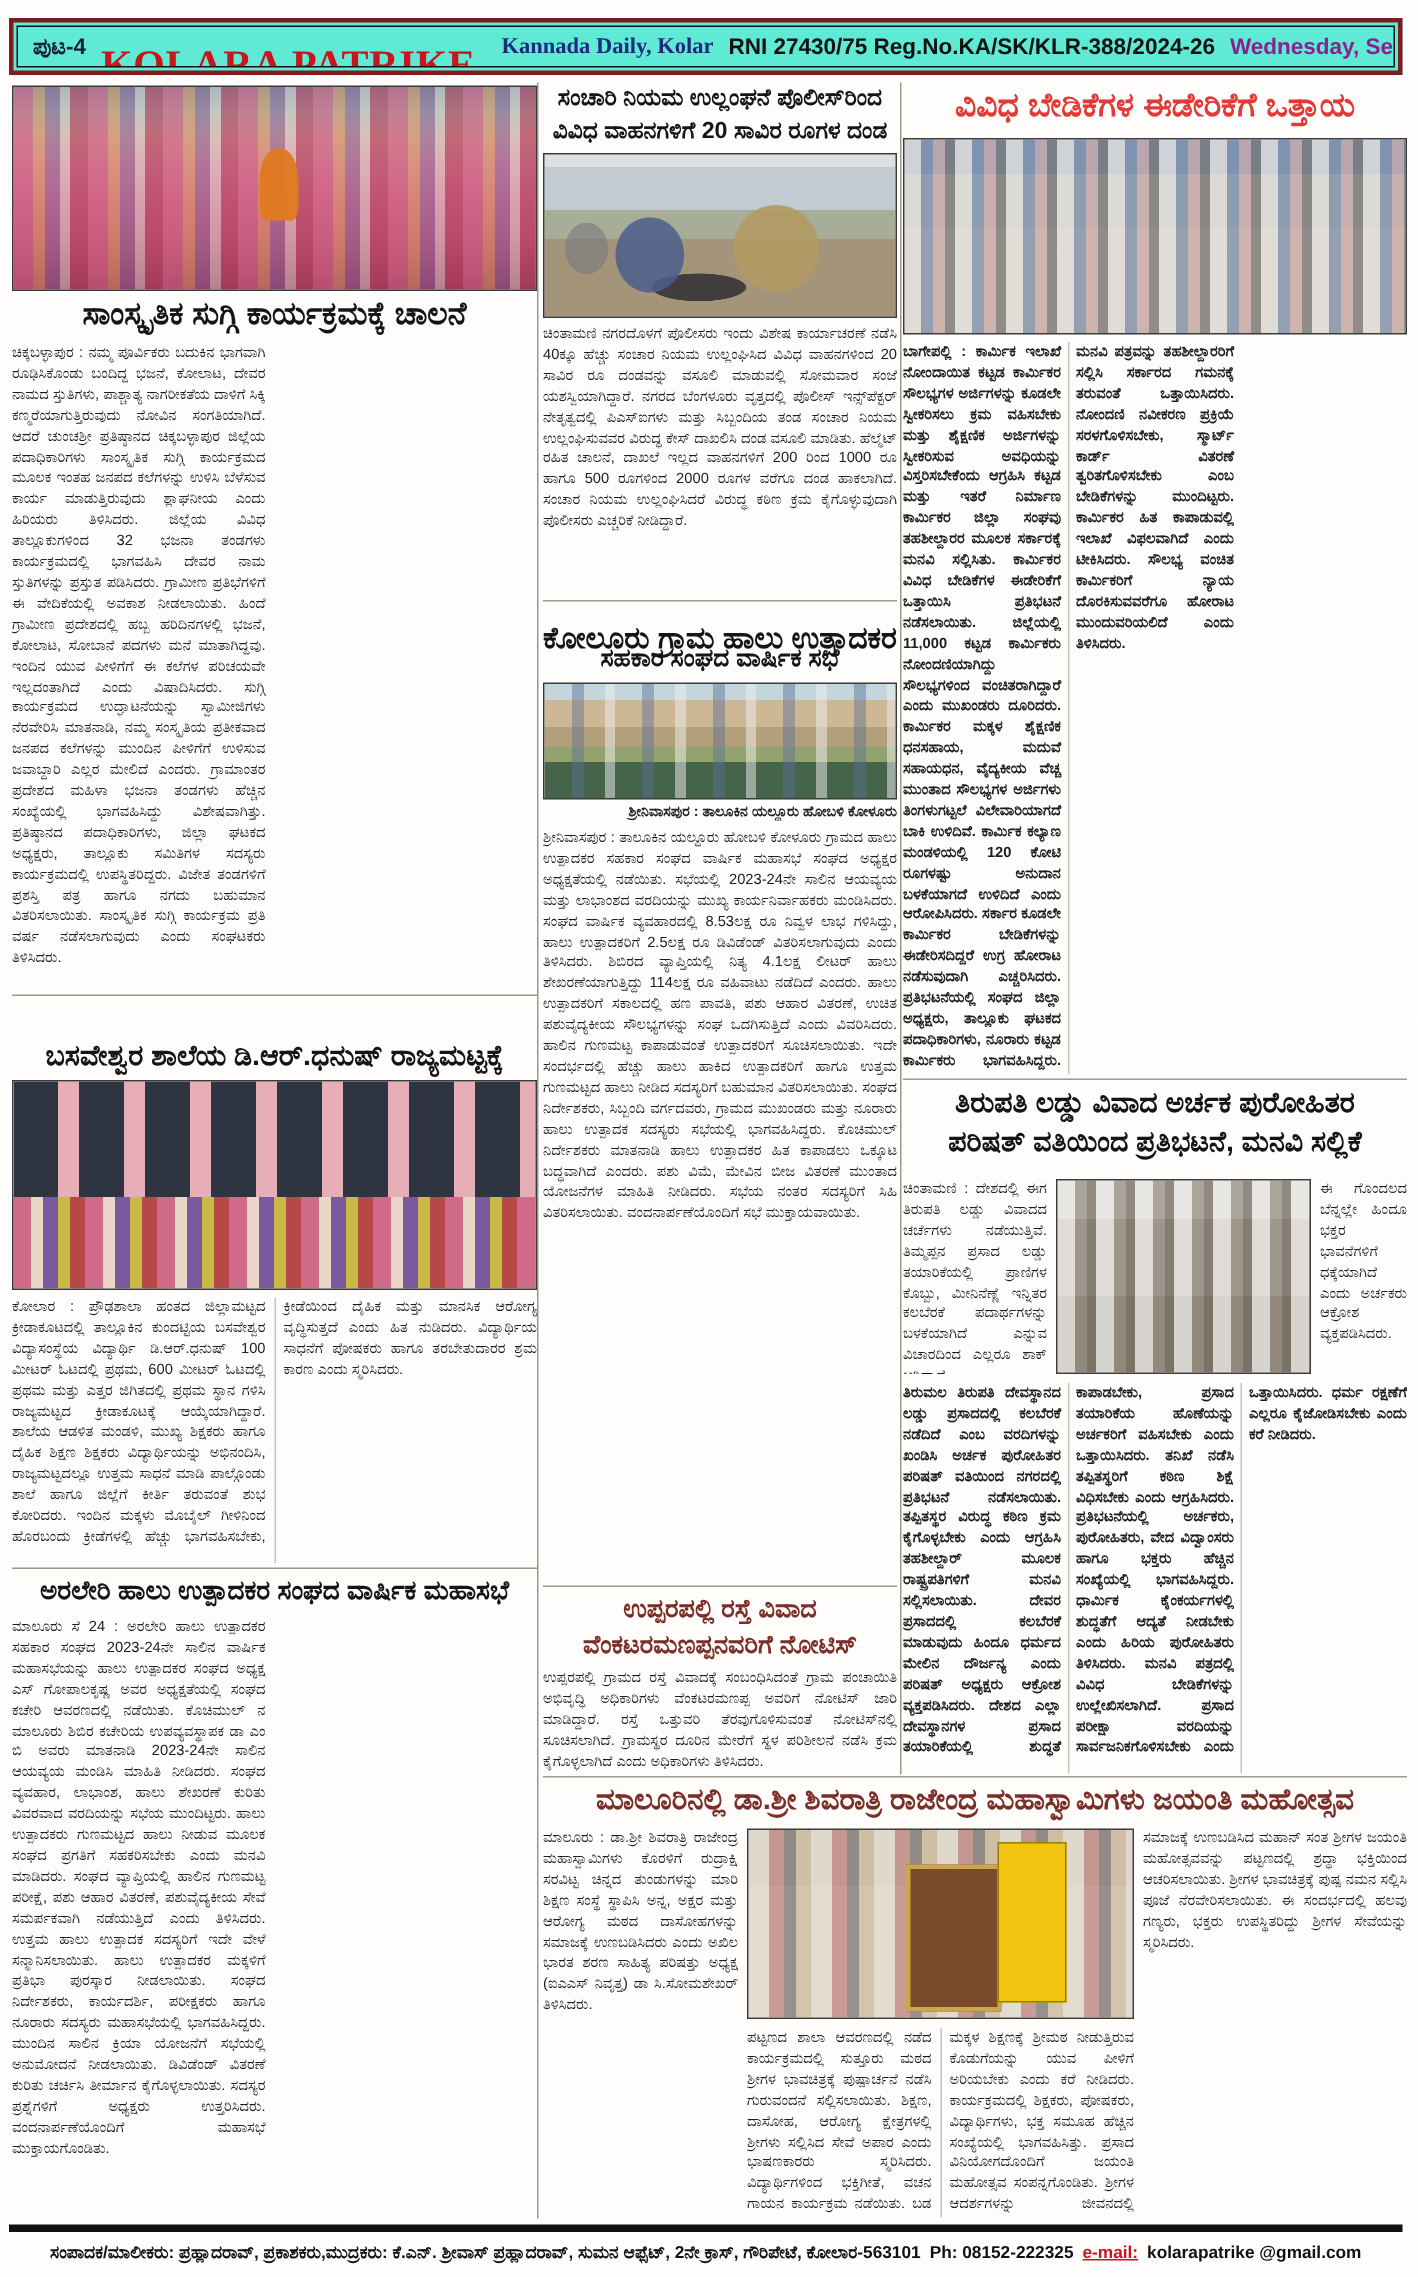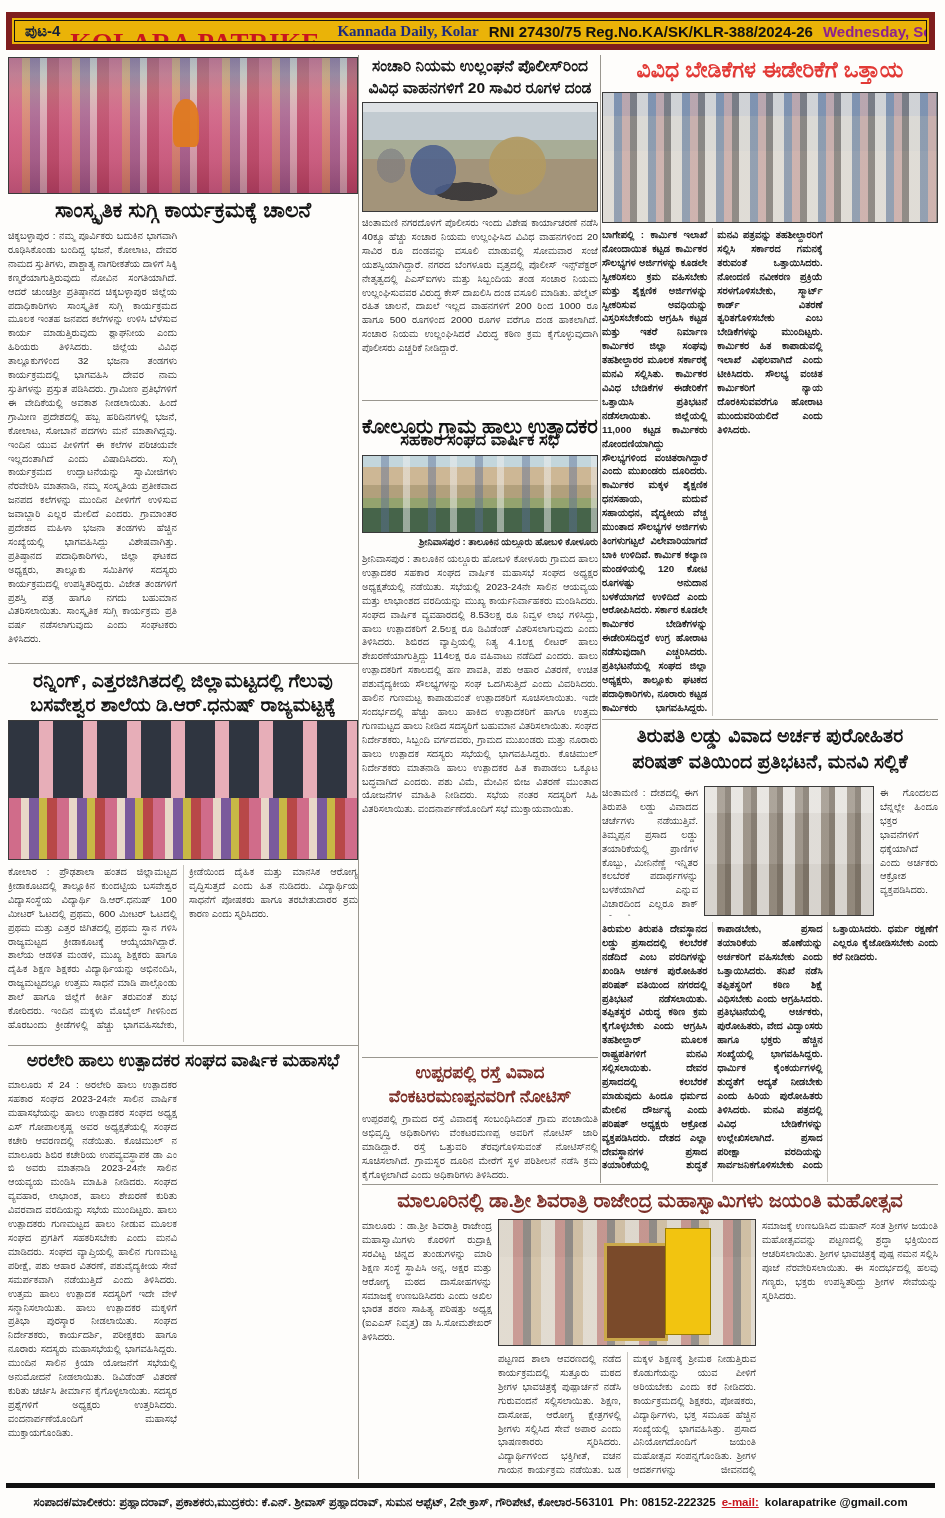--- a/index.html
+++ b/index.html
@@ -1,21 +1,21 @@
 <!DOCTYPE html>
 <html><head>
 <meta charset="utf-8">
 <style>
   html,body{margin:0;padding:0;background:#ffffff;}
   .page{position:relative;width:945px;height:1518px;background:#fefdfb;overflow:hidden;
         font-family:"Liberation Sans", sans-serif;color:#1c1c1c;}
   .abs{position:absolute;}
 
   
-  .mast-frame{left:6px;top:12px;width:929px;height:38px;border:6px solid #7f1d1d;background:#eab308;
+  .mast-frame{left:6px;top:12px;width:929px;height:38px;border:3px solid #7f1d1d;background:#5eead4;
               box-sizing:border-box;padding:2px;}
   .masthead{width:100%;height:100%;border:1px solid #141414;box-sizing:border-box;
             display:flex;align-items:center;gap:10px;padding:0 10px;white-space:nowrap;overflow:hidden;}
   .m-page{font-weight:bold;font-size:15px;color:#14203a;}
   .m-title{font-family:"Liberation Serif", serif;font-weight:bold;font-size:27px;color:#c9151e;letter-spacing:.5px;margin-top:24px;}
   .m-sub{font-family:"Liberation Serif", serif;font-weight:bold;font-size:15px;color:#1d2b7d;}
   .m-reg{font-family:Liberation Sans, sans-serif;font-weight:bold;font-size:15px;color:#111;}
   .m-date{margin-left:auto;font-weight:bold;font-size:15px;color:#8d2090;}
 
   
@@ -103,21 +103,20 @@
   <div class="abs photo photo-cultural" style="left:8px;top:57px;width:350px;height:137px;">
     <span class="abs monk-accent"></span>
   </div>
 
   <div class="abs headline" style="left:8px;top:198px;width:350px;font-size:21px;">ಸಾಂಸ್ಕೃತಿಕ ಸುಗ್ಗಿ ಕಾರ್ಯಕ್ರಮಕ್ಕೆ ಚಾಲನೆ</div>
 
   <div class="abs body-text cols2" style="left:8px;top:229px;width:350px;height:431px;">ಚಿಕ್ಕಬಳ್ಳಾಪುರ : ನಮ್ಮ ಪೂರ್ವಿಕರು ಬದುಕಿನ ಭಾಗವಾಗಿ ರೂಢಿಸಿಕೊಂಡು ಬಂದಿದ್ದ ಭಜನೆ, ಕೋಲಾಟ, ದೇವರ ನಾಮದ ಸ್ತುತಿಗಳು, ಪಾಶ್ಚಾತ್ಯ ನಾಗರೀಕತೆಯ ದಾಳಿಗೆ ಸಿಕ್ಕಿ ಕಣ್ಮರೆಯಾಗುತ್ತಿರುವುದು ನೋವಿನ ಸಂಗತಿಯಾಗಿದೆ. ಆದರೆ ಚುಂಚಶ್ರೀ ಪ್ರತಿಷ್ಠಾನದ ಚಿಕ್ಕಬಳ್ಳಾಪುರ ಜಿಲ್ಲೆಯ ಪದಾಧಿಕಾರಿಗಳು ಸಾಂಸ್ಕೃತಿಕ ಸುಗ್ಗಿ ಕಾರ್ಯಕ್ರಮದ ಮೂಲಕ ಇಂತಹ ಜನಪದ ಕಲೆಗಳನ್ನು ಉಳಿಸಿ ಬೆಳೆಸುವ ಕಾರ್ಯ ಮಾಡುತ್ತಿರುವುದು ಶ್ಲಾಘನೀಯ ಎಂದು ಹಿರಿಯರು ತಿಳಿಸಿದರು. ಜಿಲ್ಲೆಯ ವಿವಿಧ ತಾಲ್ಲೂಕುಗಳಿಂದ 32 ಭಜನಾ ತಂಡಗಳು ಕಾರ್ಯಕ್ರಮದಲ್ಲಿ ಭಾಗವಹಿಸಿ ದೇವರ ನಾಮ ಸ್ತುತಿಗಳನ್ನು ಪ್ರಸ್ತುತ ಪಡಿಸಿದರು. ಗ್ರಾಮೀಣ ಪ್ರತಿಭೆಗಳಿಗೆ ಈ ವೇದಿಕೆಯಲ್ಲಿ ಅವಕಾಶ ನೀಡಲಾಯಿತು. ಹಿಂದೆ ಗ್ರಾಮೀಣ ಪ್ರದೇಶದಲ್ಲಿ ಹಬ್ಬ ಹರಿದಿನಗಳಲ್ಲಿ ಭಜನೆ, ಕೋಲಾಟ, ಸೋಬಾನೆ ಪದಗಳು ಮನೆ ಮಾತಾಗಿದ್ದವು. ಇಂದಿನ ಯುವ ಪೀಳಿಗೆಗೆ ಈ ಕಲೆಗಳ ಪರಿಚಯವೇ ಇಲ್ಲದಂತಾಗಿದೆ ಎಂದು ವಿಷಾದಿಸಿದರು. ಸುಗ್ಗಿ ಕಾರ್ಯಕ್ರಮದ ಉದ್ಘಾಟನೆಯನ್ನು ಸ್ವಾಮೀಜಿಗಳು ನೆರವೇರಿಸಿ ಮಾತನಾಡಿ, ನಮ್ಮ ಸಂಸ್ಕೃತಿಯ ಪ್ರತೀಕವಾದ ಜನಪದ ಕಲೆಗಳನ್ನು ಮುಂದಿನ ಪೀಳಿಗೆಗೆ ಉಳಿಸುವ ಜವಾಬ್ದಾರಿ ಎಲ್ಲರ ಮೇಲಿದೆ ಎಂದರು. ಗ್ರಾಮಾಂತರ ಪ್ರದೇಶದ ಮಹಿಳಾ ಭಜನಾ ತಂಡಗಳು ಹೆಚ್ಚಿನ ಸಂಖ್ಯೆಯಲ್ಲಿ ಭಾಗವಹಿಸಿದ್ದು ವಿಶೇಷವಾಗಿತ್ತು. ಪ್ರತಿಷ್ಠಾನದ ಪದಾಧಿಕಾರಿಗಳು, ಜಿಲ್ಲಾ ಘಟಕದ ಅಧ್ಯಕ್ಷರು, ತಾಲ್ಲೂಕು ಸಮಿತಿಗಳ ಸದಸ್ಯರು ಕಾರ್ಯಕ್ರಮದಲ್ಲಿ ಉಪಸ್ಥಿತರಿದ್ದರು. ವಿಜೇತ ತಂಡಗಳಿಗೆ ಪ್ರಶಸ್ತಿ ಪತ್ರ ಹಾಗೂ ನಗದು ಬಹುಮಾನ ವಿತರಿಸಲಾಯಿತು. ಸಾಂಸ್ಕೃತಿಕ ಸುಗ್ಗಿ ಕಾರ್ಯಕ್ರಮ ಪ್ರತಿ ವರ್ಷ ನಡೆಸಲಾಗುವುದು ಎಂದು ಸಂಘಟಕರು ತಿಳಿಸಿದರು.</div>
 
   <div class="abs hsep" style="left:8px;top:663px;width:350px;"></div>
 
-  <div class="abs headline" style="left:8px;top:669px;width:350px;font-size:19px;line-height:1.22;">ರನ್ನಿಂಗ್, ಎತ್ತರಜಿಗಿತದಲ್ಲಿ ಜಿಲ್ಲಾಮಟ್ಟದಲ್ಲಿ ಗೆಲುವು</div>
   <div class="abs headline" style="left:8px;top:693px;width:350px;font-size:19px;line-height:1.22;">ಬಸವೇಶ್ವರ ಶಾಲೆಯ ಡಿ.ಆರ್.ಧನುಷ್ ರಾಜ್ಯಮಟ್ಟಕ್ಕೆ</div>
 
   <div class="abs photo photo-school" style="left:8px;top:720px;width:350px;height:140px;"></div>
 
   <div class="abs body-text cols2" style="left:8px;top:865px;width:350px;height:177px;">ಕೋಲಾರ : ಪ್ರೌಢಶಾಲಾ ಹಂತದ ಜಿಲ್ಲಾಮಟ್ಟದ ಕ್ರೀಡಾಕೂಟದಲ್ಲಿ ತಾಲ್ಲೂಕಿನ ಕುಂದಟ್ಟಿಯ ಬಸವೇಶ್ವರ ವಿದ್ಯಾಸಂಸ್ಥೆಯ ವಿದ್ಯಾರ್ಥಿ ಡಿ.ಆರ್.ಧನುಷ್ 100 ಮೀಟರ್ ಓಟದಲ್ಲಿ ಪ್ರಥಮ, 600 ಮೀಟರ್ ಓಟದಲ್ಲಿ ಪ್ರಥಮ ಮತ್ತು ಎತ್ತರ ಜಿಗಿತದಲ್ಲಿ ಪ್ರಥಮ ಸ್ಥಾನ ಗಳಿಸಿ ರಾಜ್ಯಮಟ್ಟದ ಕ್ರೀಡಾಕೂಟಕ್ಕೆ ಆಯ್ಕೆಯಾಗಿದ್ದಾರೆ. ಶಾಲೆಯ ಆಡಳಿತ ಮಂಡಳಿ, ಮುಖ್ಯ ಶಿಕ್ಷಕರು ಹಾಗೂ ದೈಹಿಕ ಶಿಕ್ಷಣ ಶಿಕ್ಷಕರು ವಿದ್ಯಾರ್ಥಿಯನ್ನು ಅಭಿನಂದಿಸಿ, ರಾಜ್ಯಮಟ್ಟದಲ್ಲೂ ಉತ್ತಮ ಸಾಧನೆ ಮಾಡಿ ಪಾಲ್ಗೊಂಡು ಶಾಲೆ ಹಾಗೂ ಜಿಲ್ಲೆಗೆ ಕೀರ್ತಿ ತರುವಂತೆ ಶುಭ ಕೋರಿದರು. ಇಂದಿನ ಮಕ್ಕಳು ಮೊಬೈಲ್ ಗೀಳಿನಿಂದ ಹೊರಬಂದು ಕ್ರೀಡೆಗಳಲ್ಲಿ ಹೆಚ್ಚು ಭಾಗವಹಿಸಬೇಕು, ಕ್ರೀಡೆಯಿಂದ ದೈಹಿಕ ಮತ್ತು ಮಾನಸಿಕ ಆರೋಗ್ಯ ವೃದ್ಧಿಸುತ್ತದೆ ಎಂದು ಹಿತ ನುಡಿದರು. ವಿದ್ಯಾರ್ಥಿಯ ಸಾಧನೆಗೆ ಪೋಷಕರು ಹಾಗೂ ತರಬೇತುದಾರರ ಶ್ರಮ ಕಾರಣ ಎಂದು ಸ್ಮರಿಸಿದರು.</div>
 
   <div class="abs hsep" style="left:8px;top:1045px;width:350px;"></div>
 
   <div class="abs headline" style="left:8px;top:1050px;width:350px;font-size:17.5px;">ಅರಲೇರಿ ಹಾಲು ಉತ್ಪಾದಕರ ಸಂಘದ ವಾರ್ಷಿಕ ಮಹಾಸಭೆ</div>
 

